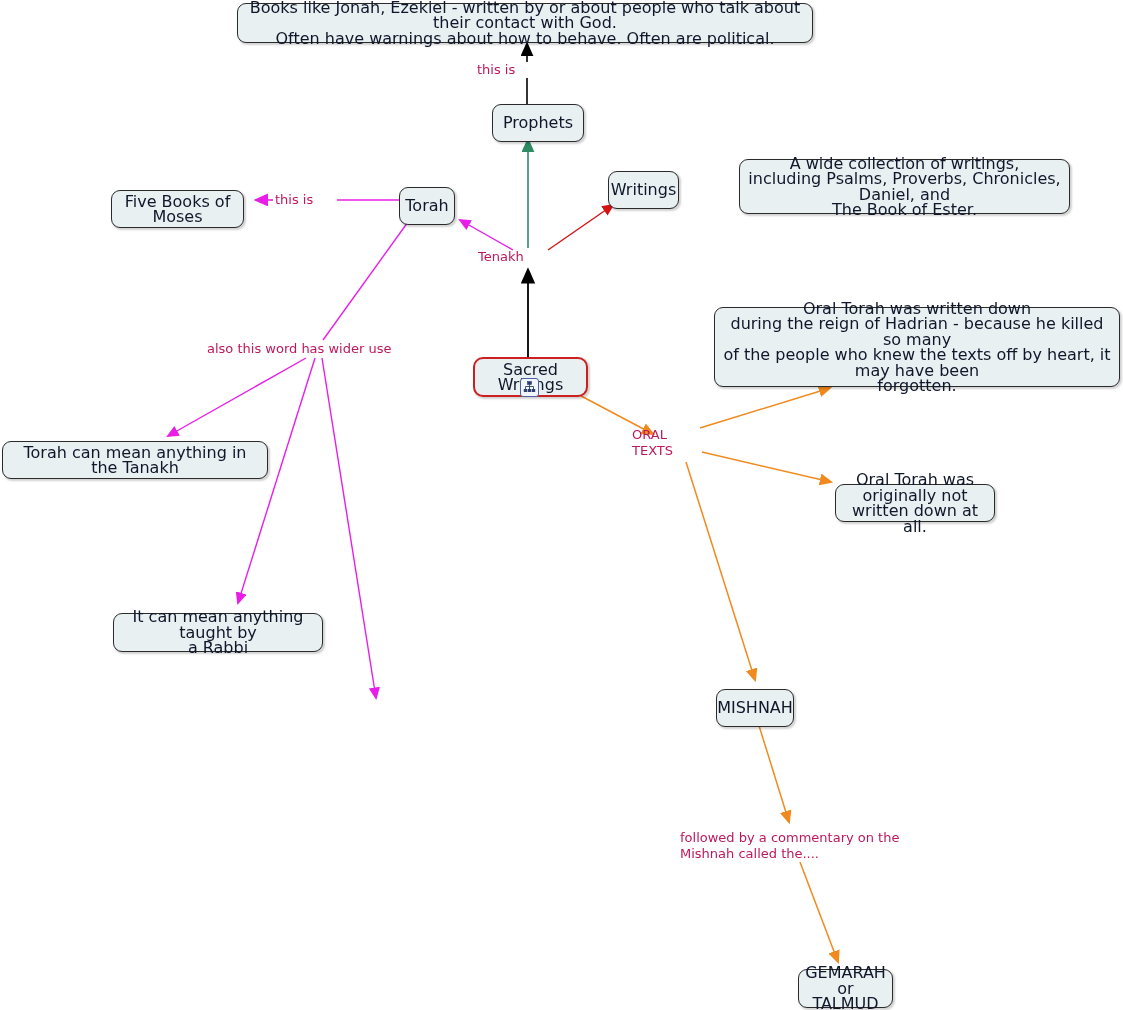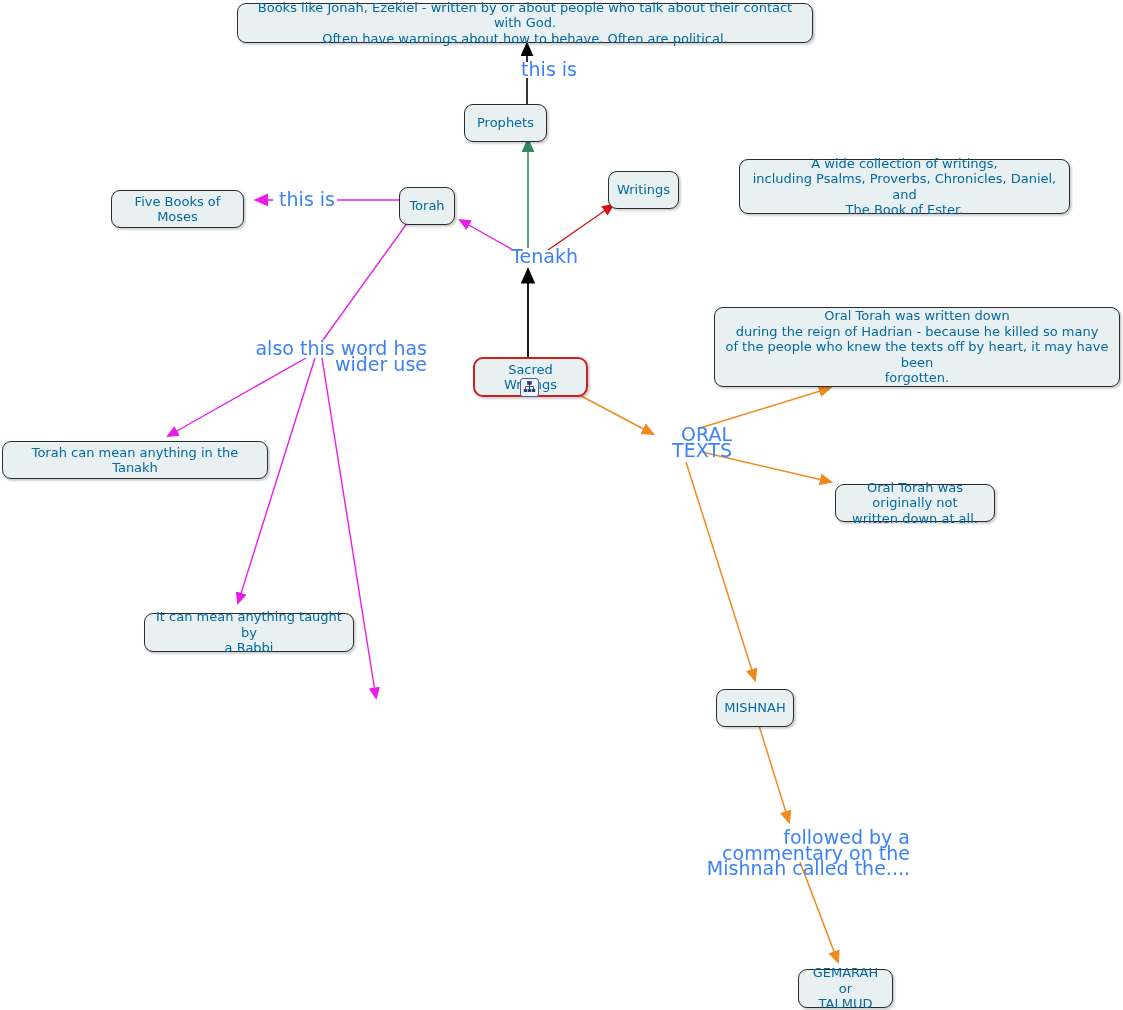--- a/index.html
+++ b/index.html
@@ -25,41 +25,41 @@
     width: 1123px;
     height: 1010px;
     pointer-events: none;
   }
   .node {
     position: absolute;
     box-sizing: border-box;
     background: #e9f0f2;
     border: 1px solid #2b2b2b;
     border-radius: 9px;
-    color: #0369a1;
-    font-size: 13px;
+    color: #0f172a;
+    font-size: 16px;
     line-height: 15.5px;
     text-align: center;
     display: flex;
     align-items: center;
     justify-content: center;
     padding: 18px 8px;
     box-shadow: 1.5px 1.5px 2px rgba(0,0,0,0.18);
     white-space: pre-line;
   }
   .node.accent-red {
     border: 2px solid #cc1f1f;
     border-radius: 10px;
   }
   .label {
     position: absolute;
-    color: #3b82f6;
-    font-size: 19px;
+    color: #be185d;
+    font-size: 13px;
     line-height: 15.5px;
-    text-align: right;
+    text-align: left;
     white-space: pre-line;
     background: transparent;
   }
   .map-badge {
     position: absolute;
     width: 19px;
     height: 19px;
     box-sizing: border-box;
     background: #f2f5fb;
     border: 1px solid #4b63a6;
@@ -162,21 +162,21 @@
     <g>
       <line x1="800" y1="862" x2="838" y2="962" stroke="#f08a1e" stroke-width="1.5" marker-end="url(#ar-orange)"></line>
     </g>
   </svg>
 
   <div class="node" style="left:237px; top:3px; width:576px; height:40px;">Books like Jonah, Ezekiel - written by or about people who talk about their contact with God.
 Often have warnings about how to behave. Often are political.</div>
 
   <div class="label" style="left:477px; top:62px; width:100px;">this is</div>
 
-  <div class="node" style="left:464px; top:104px; width:83px; height:30px;">Prophets</div>
+  <div class="node" style="left:492px; top:104px; width:92px; height:30px;">Prophets</div>
 
   <div class="node" style="left:111px; top:190px; width:133px; height:27px;">Five Books of Moses</div>
 
   <div class="label" style="left:275px; top:192px; width:60px;">this is</div>
 
   <div class="node" style="left:399px; top:187px; width:56px; height:28px;">Torah</div>
 
   <div class="node" style="left:608px; top:171px; width:71px; height:28px;">Writings</div>
 
   <div class="node" style="left:739px; top:159px; width:331px; height:55px;">A wide collection of writings,
@@ -209,21 +209,21 @@
 forgotten.</div>
 
   <div class="label" style="left:632px; top:427px; width:100px;">ORAL
 TEXTS</div>
 
   <div class="node" style="left:835px; top:484px; width:160px; height:38px;">Oral Torah was originally not
 written down at all.</div>
 
   <div class="node" style="left:2px; top:441px; width:266px; height:29px;">Torah can mean anything in the Tanakh</div>
 
-  <div class="node" style="left:113px; top:613px; width:210px; height:39px;margin-left:31px;">It can mean anything taught by
+  <div class="node" style="left:113px; top:613px; width:210px; height:39px;">It can mean anything taught by
 a Rabbi</div>
 
 
   <div class="node" style="left:716px; top:689px; width:78px; height:28px;">MISHNAH</div>
 
   <div class="label" style="left:680px; top:830px; width:230px;">followed by a commentary on the
 Mishnah called the....</div>
 
   <div class="node" style="left:790px; top:969px; width:95px; height:39px;margin-left:8px;">GEMARAH or
 TALMUD</div>

